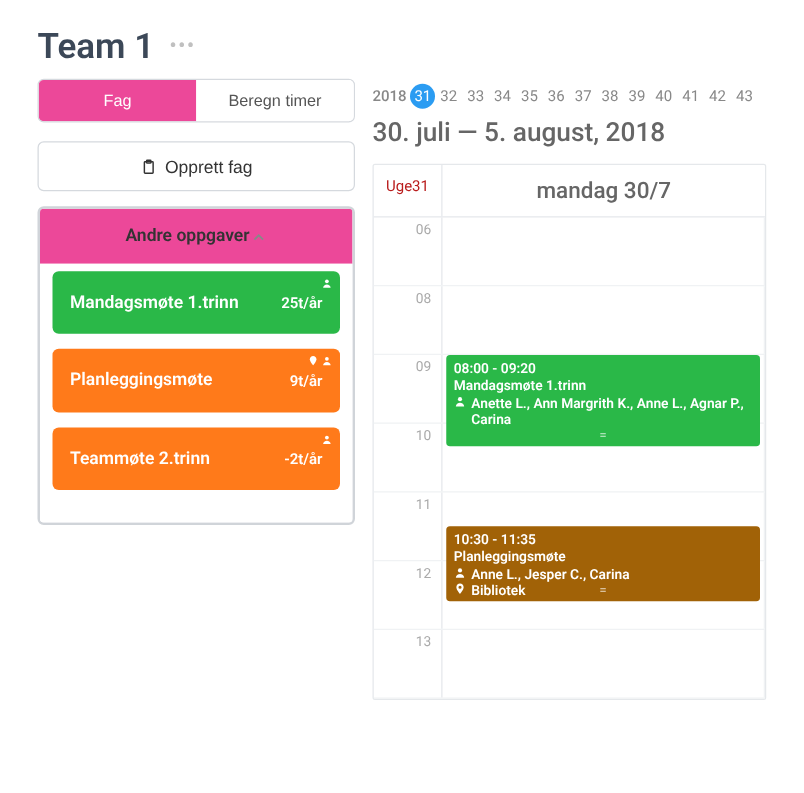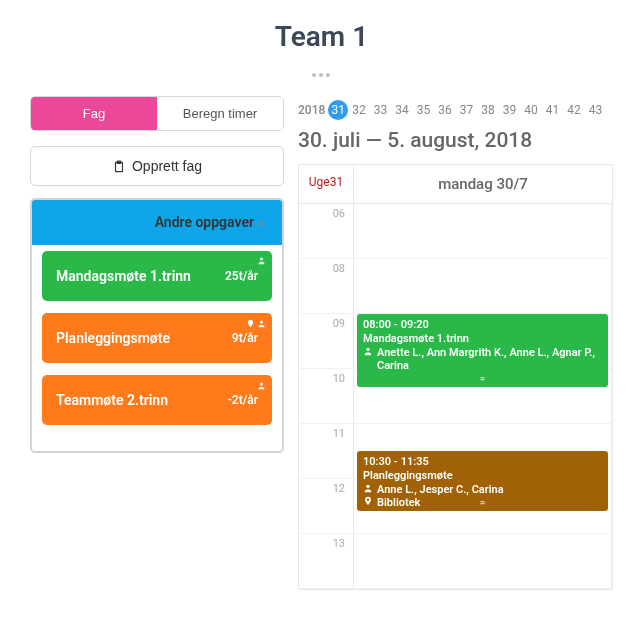--- a/index.html
+++ b/index.html
@@ -1,53 +1,53 @@
 <!DOCTYPE html>
 <html><head>
   <meta charset="utf-8">
   <style>
     * { box-sizing: border-box; margin: 0; padding: 0; }
     body { font-family: -apple-system, BlinkMacSystemFont, "Segoe UI", Roboto, sans-serif; background: #fff; color: #333; width: 643px; height: 634px; overflow: hidden; }
     
-    .page-header { padding: 20px 30px 10px; display: flex; align-items: center; gap: 12px; flex-direction: column; }
+    .page-header { padding: 20px 30px 10px; display: flex; align-items: center; gap: 12px; }
     .page-title { font-size: 28px; font-weight: 600; color: #3c4858; }
     .more-icon { color: #c0c0c0; font-size: 18px; letter-spacing: 1px; cursor: pointer; }
     
     .content { display: flex; gap: 14px; padding: 0 30px; }
     .left-col { width: 254px; flex-shrink: 0; }
     .right-col { flex: 1; min-width: 0; }
     
     .tab-toggle { display: flex; border: 1px solid #d5d9de; border-radius: 5px; overflow: hidden; margin-bottom: 15px; }
     .tab-btn { flex: 1; padding: 9px 0; text-align: center; font-size: 13px; background: #fff; color: #555; cursor: pointer; border: none; }
     .tab-btn.active { background: #ec4899; color: #fff; }
     
     .create-btn { width: 100%; border: 1px solid #d5d9de; border-radius: 5px; background: #fff; padding: 11px 0; font-size: 14px; color: #333; cursor: pointer; display: flex; align-items: center; justify-content: center; gap: 6px; margin-bottom: 12px; }
     
     .accordion { border: 2px solid #d0d4d9; border-radius: 5px; overflow: hidden; }
-    .accordion-header { padding: 14px 14px; font-size: 14px; font-weight: 600; color: #333; display: flex; justify-content: flex-end; align-items: center; cursor: pointer; background: #0ea5e9; }
+    .accordion-header { padding: 14px 14px; font-size: 14px; font-weight: 600; color: #333; display: flex; justify-content: center; align-items: center; cursor: pointer; background: #ec4899; }
     .accordion-body { padding: 6px 10px 14px; background: #fff; }
     
     .task-card { border-radius: 5px; padding: 16px 14px; color: #fff; margin-bottom: 12px; position: relative; display: flex; justify-content: space-between; align-items: center; cursor: pointer; }
     .task-card.green { background: #2ab848; }
     .task-card.orange { background: #ff7a1a; }
     .task-name { font-size: 14px; font-weight: 600; max-width: 140px; line-height: 1.3; }
     .task-hours { font-size: 12px; font-weight: 600; }
     .task-icons { position: absolute; top: 4px; right: 6px; font-size: 10px; color: rgba(255,255,255,0.95); }
     
     .week-nav { display: flex; align-items: center; gap: 3px; font-size: 12px; color: #888; margin-bottom: 8px; padding-top: 4px; }
     .week-year { font-weight: 500; }
     .week-num { padding: 2px 4px; cursor: pointer; }
     .week-num.active { background: #2b9cf2; color: #fff; border-radius: 50%; width: 20px; height: 20px; display: inline-flex; align-items: center; justify-content: center; }
     
     .date-range { font-size: 21px; font-weight: 500; color: #666; margin-bottom: 12px; }
     
     .calendar { border: 1px solid #e5e8eb; border-radius: 2px; position: relative; }
     .cal-header { display: flex; border-bottom: 1px solid #e5e8eb; }
     .cal-week-label { width: 55px; padding: 10px 6px; font-size: 12px; color: #b91c1c; text-align: center; border-right: 1px solid #e5e8eb; }
-    .cal-day-label { flex: 1; padding: 10px 6px; font-size: 15px; color: #666; text-align: center; font-weight: 500; }
+    .cal-day-label { flex: 1; padding: 10px 6px; font-size: 18px; color: #666; text-align: center; font-weight: 500; }
     .cal-body { position: relative; }
     .cal-row { display: flex; height: 55px; border-bottom: 1px solid #f0f2f4; }
     .cal-hour { width: 55px; font-size: 11px; color: #aaa; text-align: right; padding: 3px 8px 0 0; border-right: 1px solid #e5e8eb; }
     .cal-slot { flex: 1; border-right: 1px solid #f0f2f4; }
     
     .cal-events { position: absolute; left: 56px; right: 2px; top: 0; bottom: 0; }
     .cal-event { position: absolute; left: 2px; right: 2px; border-radius: 3px; padding: 4px 6px; color: #fff; font-size: 11px; font-weight: 600; line-height: 1.25; cursor: pointer; overflow: hidden; }
     .cal-event.green { background: #2ab848; }
     .cal-event.orange { background: #a16207; }
     .cal-event .handle { position: absolute; bottom: 2px; left: 50%; transform: translateX(-50%); color: rgba(255,255,255,0.6); font-size: 10px; }

